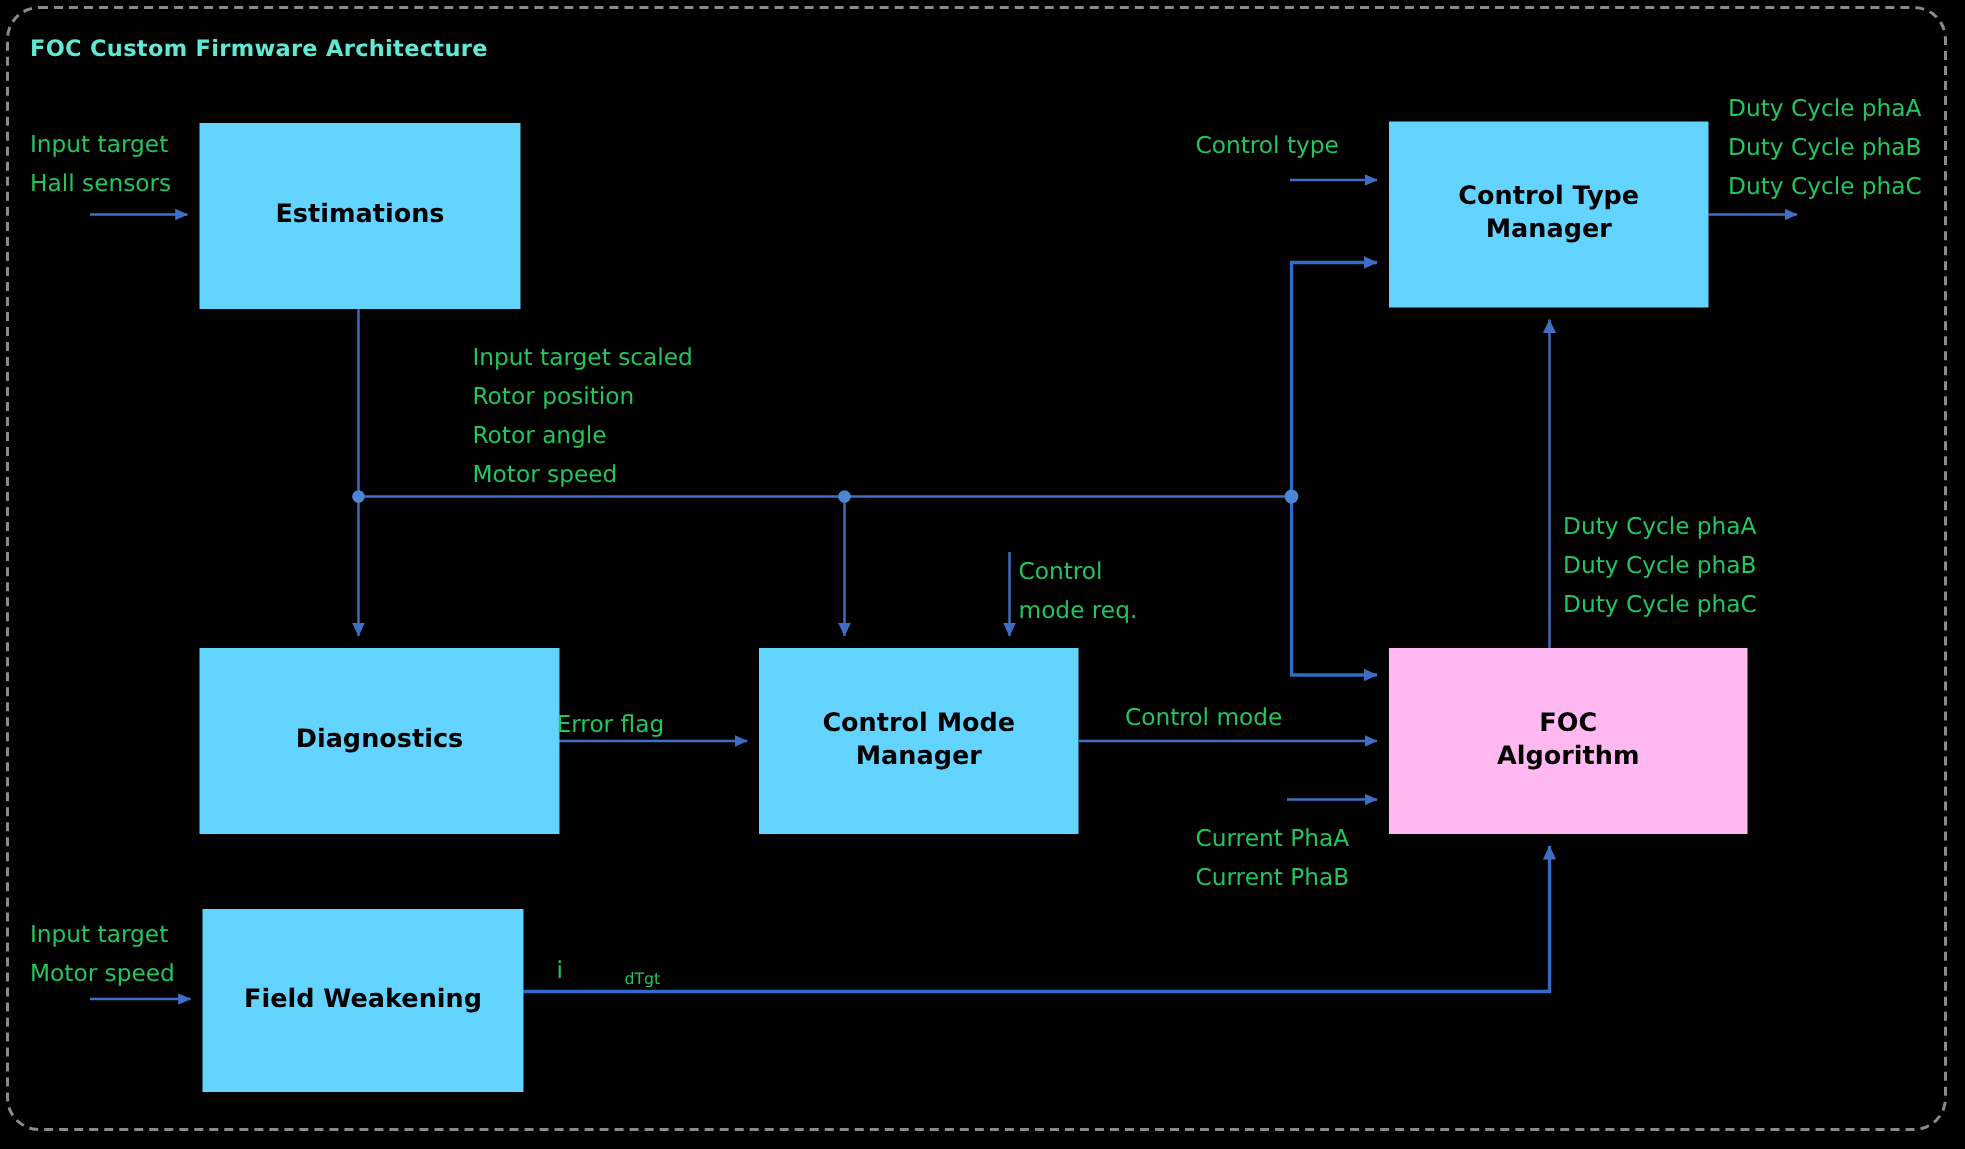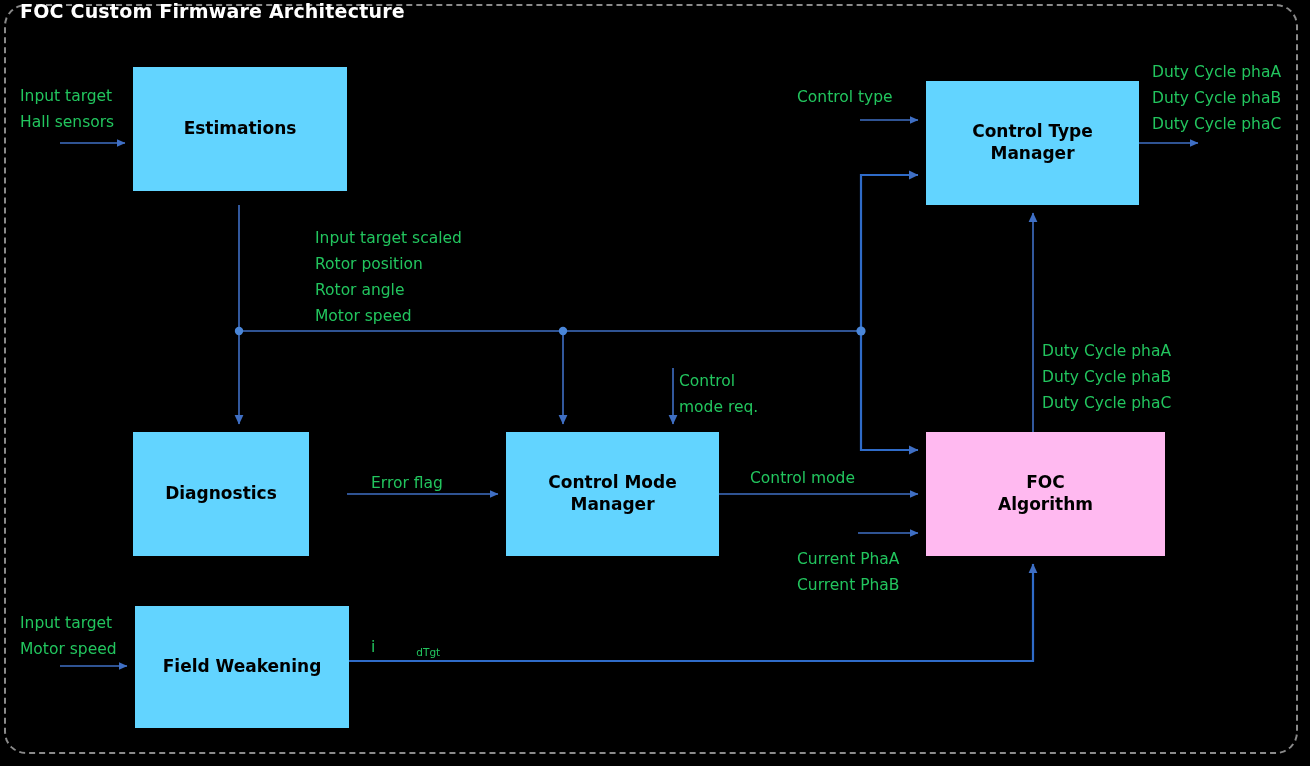--- a/index.html
+++ b/index.html
@@ -10,22 +10,22 @@
   }
   #canvas{position:relative;width:1310px;height:766px;background:#000;}
 
   .frame{
     position:absolute;left:4px;top:4px;width:1294px;height:750px;
     border:2px dashed #8a8a8a;border-radius:22px;box-sizing:border-box;
     pointer-events:none;
   }
 
   .title{
-    position:absolute;left:20px;top:0;
-    font-size:19px;font-weight:bold;color:#ffffff;
+    position:absolute;left:20px;top:23px;
+    font-size:15px;font-weight:bold;color:#5eead4;
     letter-spacing:.2px;white-space:nowrap;
   }
 
   .blk{
     position:absolute;box-sizing:border-box;
     display:flex;align-items:center;justify-content:center;
     text-align:center;color:#000;font-weight:bold;font-size:17px;
     line-height:1.28;
   }
   .blk.blue{background:#62D4FF;}
@@ -91,29 +91,29 @@
 
     <path class="wire" d="M858,533 L918,533" marker-end="url(#ah)"></path>
 
     <path class="wire" d="M1033,432 L1033,213" marker-end="url(#ahb)"></path>
 
     <path class="wire" d="M60,666 L127,666" marker-end="url(#ah)"></path>
 
     <path class="wire thick" d="M349,661 L1033,661 L1033,564" marker-end="url(#ahb)"></path>
   </svg>
 
-  <div class="blk blue" style="left:133px;top:67px;width:214px;height:124px;">
+  <div class="blk blue" style="left:133px;top:82px;width:214px;height:124px;">
     <span>Estimations</span>
   </div>
 
   <div class="blk blue" style="left:926px;top:81px;width:213px;height:124px;">
     <span>Control Type<br>Manager</span>
   </div>
 
-  <div class="blk blue" style="left:133px;top:432px;width:176px;height:124px;">
+  <div class="blk blue" style="left:133px;top:432px;width:240px;height:124px;">
     <span>Diagnostics</span>
   </div>
 
   <div class="blk blue" style="left:506px;top:432px;width:213px;height:124px;">
     <span>Control Mode<br>Manager</span>
   </div>
 
   <div class="blk pink" style="left:926px;top:432px;width:239px;height:124px;">
     <span>FOC<br>Algorithm</span>
   </div>

